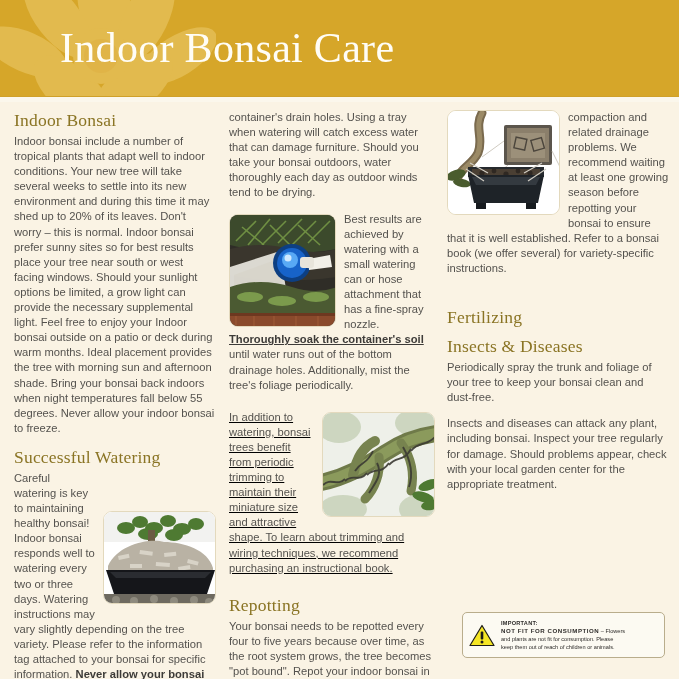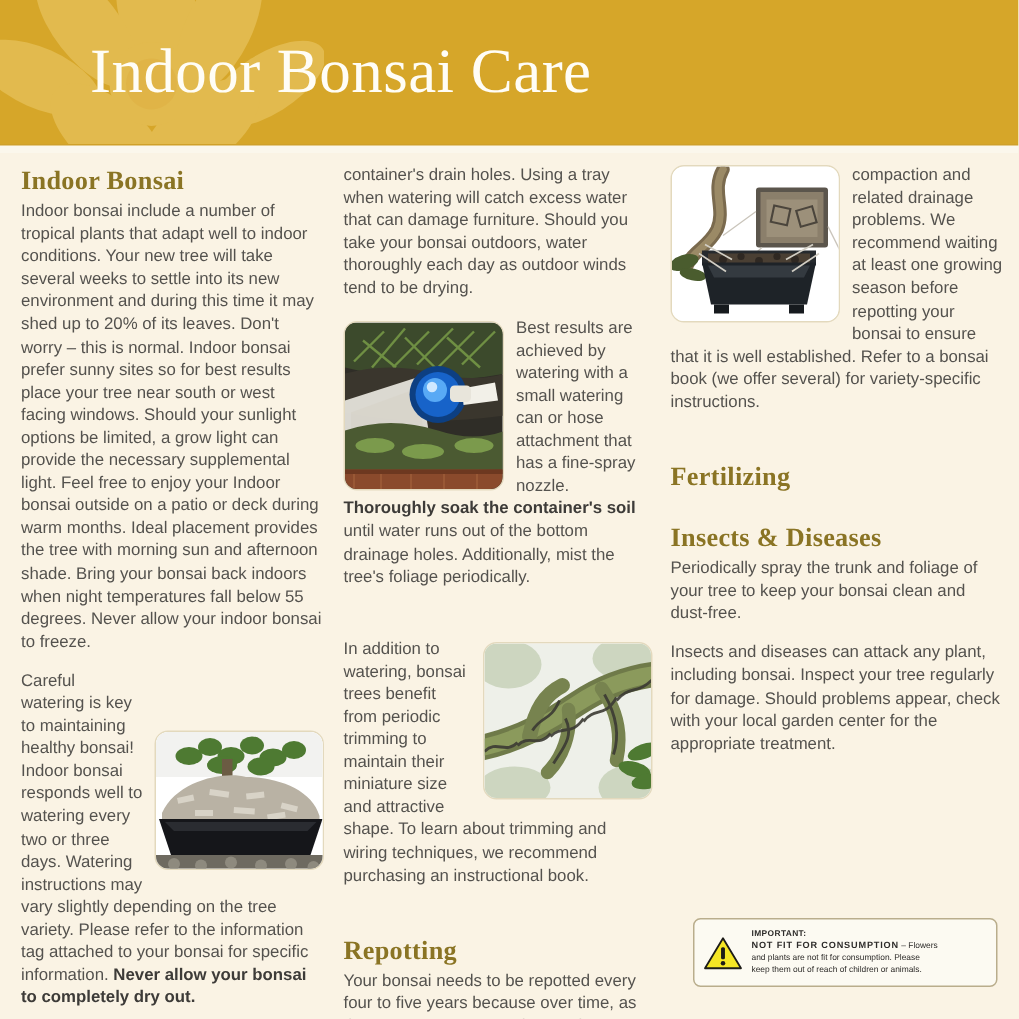--- a/index.html
+++ b/index.html
@@ -69,35 +69,35 @@
   .col {
     box-sizing: border-box;
   }
   .col-1 { width: 215px; padding-right: 13px; }
   .col-2 { width: 218px; padding-right: 12px; }
   .col-3 { width: 222px; }
 
   h2.section-head {
     font-family: "Liberation Serif", serif;
     font-size: 17.5px;
-    font-weight: bold;
+    font-weight: normal;
     color: #8a7424;
     margin: 0 0 3px 0;
     letter-spacing: 0.2px;
   }
-  h2.section-head.spaced { margin-top: 20px; }
+  h2.section-head.spaced { margin-top: 8px; }
 
   p.body-text {
     font-size: 11.2px;
     line-height: 15.1px;
     color: #54524e;
     margin: 0 0 11px 0;
     text-align: left;
   }
-  .bold-note { font-weight: bold; color: #3d3b38; }
+  .bold-note { font-weight: bold; color: #3d3b38; text-decoration: underline; }
 
   
   .photo {
     border-radius: 9px;
     border: 1px solid #e3d9bd;
     background: #ffffff;
     overflow: hidden;
     position: relative;
     box-sizing: border-box;
   }
@@ -171,20 +171,21 @@
   </div>
   <div class="header-rule"></div>
 
   <div class="body-area">
     <div class="columns">
 
       <div class="col col-1">
         <h2 class="section-head">Indoor Bonsai</h2>
         <p class="body-text">Indoor bonsai include a number of tropical plants that adapt well to indoor conditions. Your new tree will take several weeks to settle into its new environment and during this time it may shed up to 20% of its leaves. Don't worry – this is normal. Indoor bonsai prefer sunny sites so for best results place your tree near south or west facing windows. Should your sunlight options be limited, a grow light can provide the necessary supplemental light. Feel free to enjoy your Indoor bonsai outside on a patio or deck during warm months. Ideal placement provides the tree with morning sun and afternoon shade. Bring your bonsai back indoors when night temperatures fall below 55 degrees. Never allow your indoor bonsai to freeze.</p>
 
+        <h2 class="section-head">Successful Watering</h2>
 
         <div class="clearfix">
           <div class="photo wrap-right" style="width:113px;height:93px;margin-top:40px;">
             <svg viewBox="0 0 113 93" width="113" height="93" xmlns="http://www.w3.org/2000/svg">
               <rect width="113" height="93" fill="#ffffff"></rect>
               <rect x="0" y="0" width="113" height="30" fill="#f2f2f0"></rect>
               <g fill="#4e7a32">
                 <ellipse cx="22" cy="16" rx="9" ry="6"></ellipse>
                 <ellipse cx="36" cy="10" rx="8" ry="6"></ellipse>
                 <ellipse cx="50" cy="16" rx="9" ry="6"></ellipse>
@@ -264,21 +265,21 @@
                   <path d="M24 101 L24 113"></path>
                   <path d="M44 101 L44 113"></path>
                 <path d="M66 101 L66 113"></path>
                   <path d="M88 101 L88 113"></path>
               </g>
             </svg>
           </div>
           <p class="body-text"><span>Best results are achieved by watering with a small watering can or hose attachment that has a fine-spray nozzle. </span><span class="bold-note">Thoroughly soak the container's soil</span><span> until water runs out of the bottom drainage holes. Additionally, mist the tree's foliage periodically.</span></p>
         </div>
 
-        <div class="clearfix" style="margin-top:22px;">
+        <div class="clearfix" style="margin-top:6px;text-decoration:underline;">
           <div class="photo wrap-right" style="width:113px;height:105px;">
             <svg viewBox="0 0 113 105" width="113" height="105" xmlns="http://www.w3.org/2000/svg">
               <rect width="113" height="105" fill="#eef0e9"></rect>
               <g fill="#cdd6c0">
                 <ellipse cx="16" cy="14" rx="22" ry="16"></ellipse>
                 <ellipse cx="96" cy="10" rx="24" ry="15"></ellipse>
                 <ellipse cx="20" cy="96" rx="24" ry="14"></ellipse>
                 <ellipse cx="98" cy="96" rx="22" ry="15"></ellipse>
               </g>
               <path d="M-4 70 C 24 64, 44 52, 62 40 C 80 28, 98 22, 118 20" stroke="#6f7a49" stroke-width="17" fill="none" stroke-linecap="round"></path>

